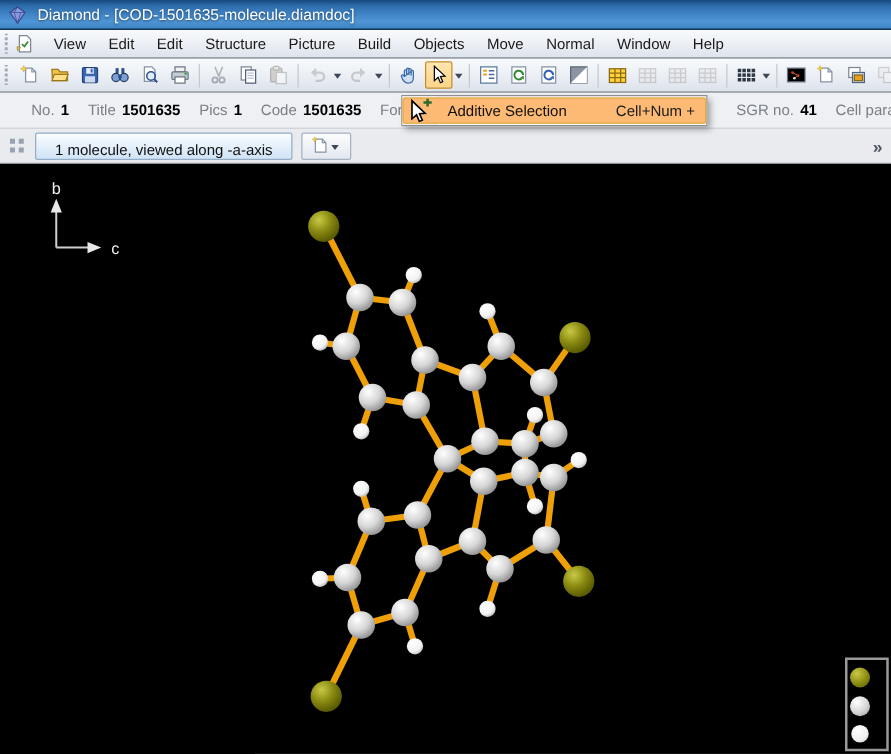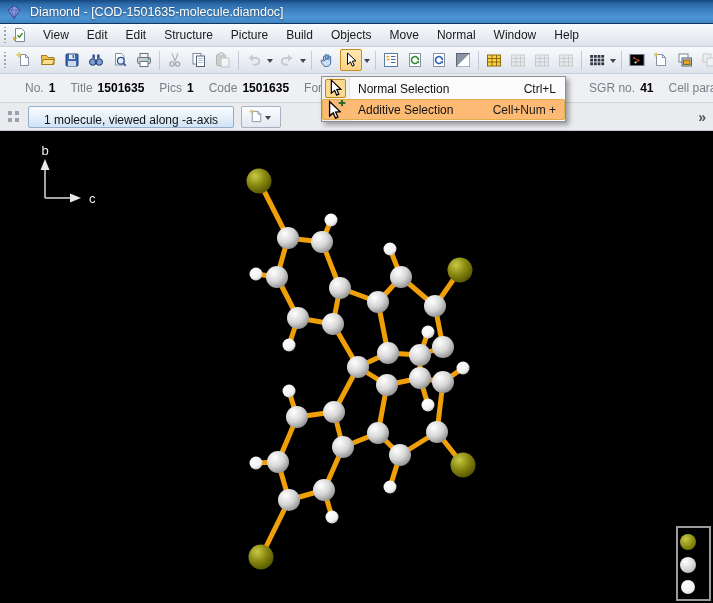--- a/index.html
+++ b/index.html
@@ -522,33 +522,20 @@
           <span class="llabel">C</span>
         </div>
         <div class="lrow">
           <span class="sph sph-H"></span>
           <span class="llabel">H</span>
         </div>
       </div>
   </div>
 
   <div class="selmenu" id="selection-menu">
-      <div class="mi">
-        <span class="mi-iconwrap">
-          <span class="iconbox pressed">
-            <span class="micon">
-              <svg viewBox="0 0 16 16" style="width: 100%; height: 100%;">
-                <path d="M4.5 1v11l2.8-2.4 1.7 4 1.8-.8-1.7-3.9 3.4-.3z" fill="#fff" stroke="#000"></path>
-              </svg>
-            </span>
-          </span>
-        </span>
-        <span class="mi-label">Normal Selection</span>
-        <span class="mi-shortcut">Ctrl+L</span>
-      </div>
       <div class="mi hl">
         <span class="mi-iconwrap">
           <span class="iconbox">
             <span class="micon">
               <svg viewBox="0 0 16 16" style="width: 100%; height: 100%;">
                 <path d="M3.5 2v11l2.8-2.4 1.7 4 1.8-.8-1.7-3.9 3.4-.3z" fill="#fff" stroke="#000"></path>
                 <path d="M10.5 3h5M13 .5v5" stroke="#2a6a2a" stroke-width="1.5"></path>
               </svg>
             </span>
           </span>

